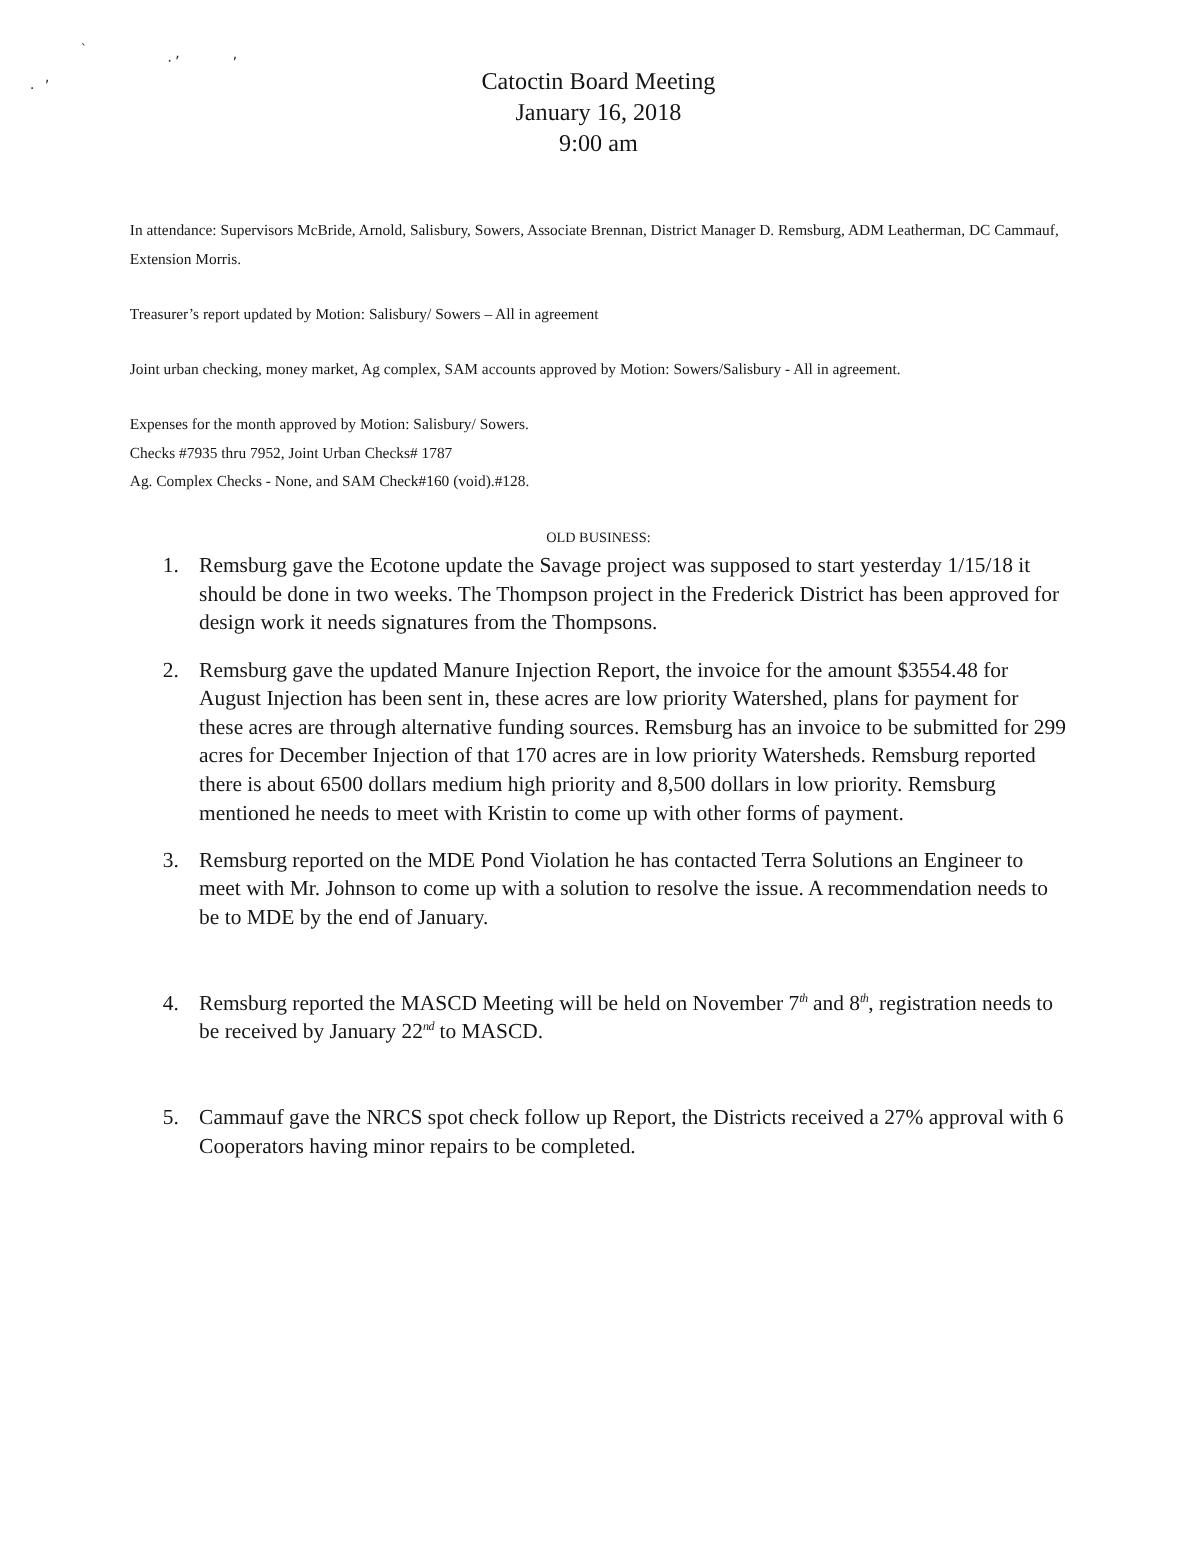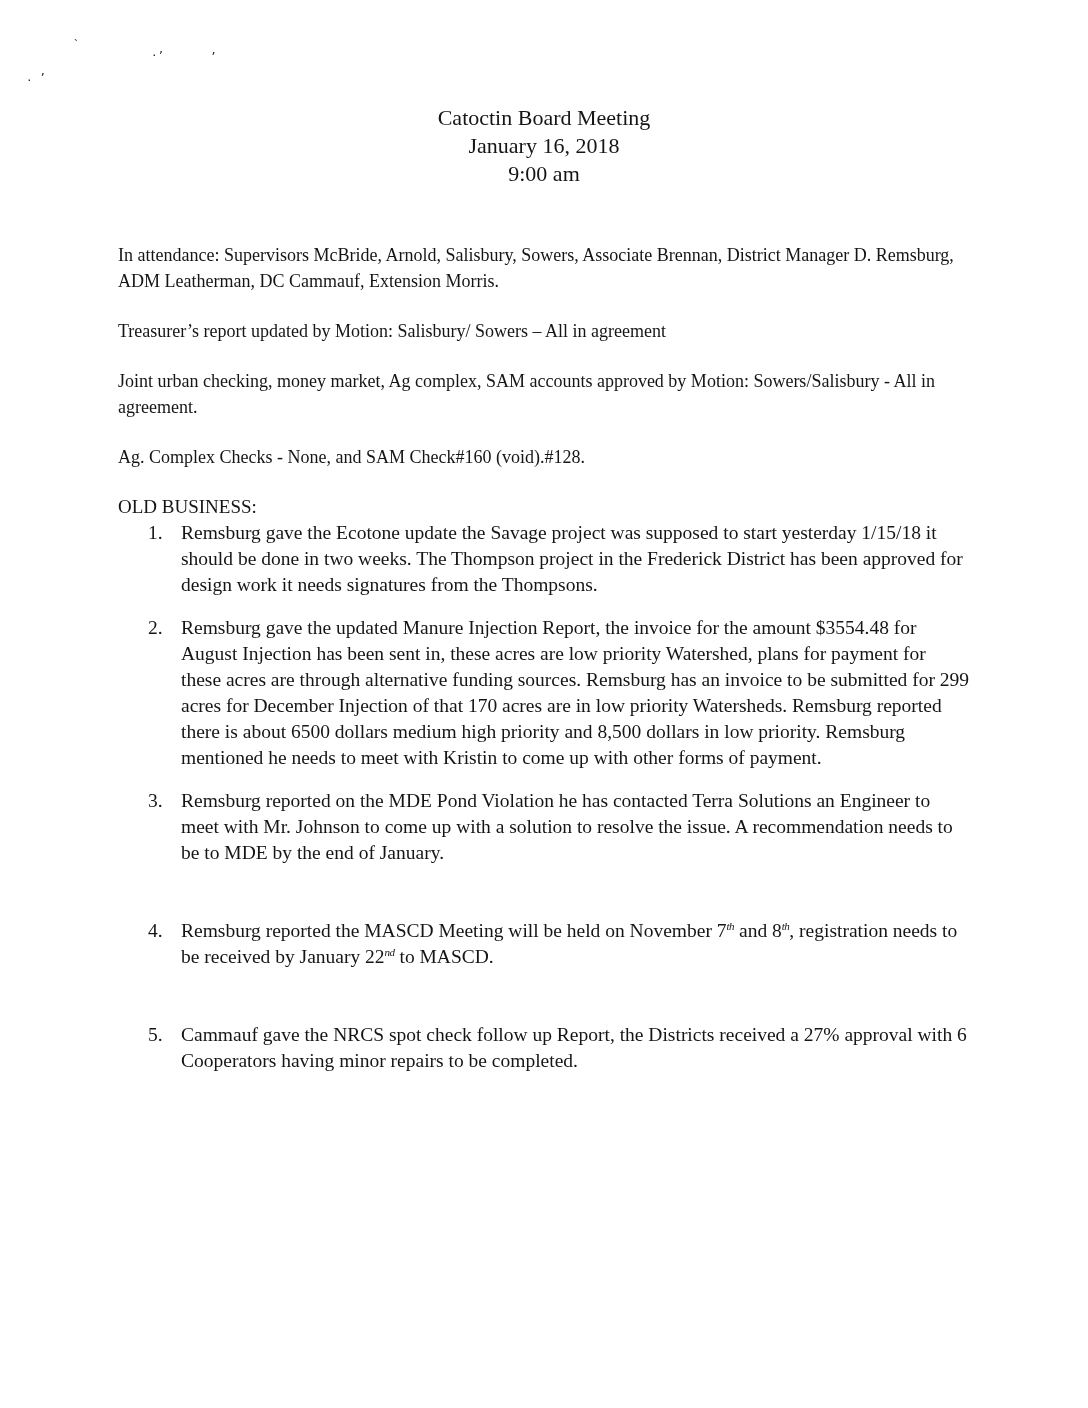--- a/index.html
+++ b/index.html
@@ -14,42 +14,43 @@
     overflow: hidden;
     font-family: "Liberation Serif", "DejaVu Serif", serif;
     color: #151515;
     -webkit-font-smoothing: antialiased;
   }
   .page {
     position: absolute;
     top: 0; left: 0;
     width: 1088px;
     height: 1408px;
-    padding: 104px 118px 0 118px;
+    padding: 60px 118px 0 118px;
     box-sizing: border-box;
   }
   .title-block {
     text-align: center;
     font-size: 22px;
     line-height: 28px;
     margin-bottom: 54px;
   }
   .para {
-    font-size: 18px;
+    font-size: 14px;
     line-height: 26px;
     margin: 0 0 24px 0;
     max-width: 852px;
   }
   .para.tight {
     margin-bottom: 0;
   }
   .heading {
-    font-size: 19px;
+    font-size: 13px;
     line-height: 26px;
     margin: 0;
+    text-align: center;
   }
   .ob-list {
     margin: 0;
     padding: 0;
     list-style: none;
   }
   .ob-item {
     display: flex;
     font-size: 19.5px;
     line-height: 26px;
@@ -103,20 +104,22 @@
   </div>
 
   <p class="para">In attendance: Supervisors McBride, Arnold,  Salisbury, Sowers, Associate Brennan, District Manager D. Remsburg, ADM Leatherman, DC Cammauf, Extension Morris.</p>
 
 
   <p class="para">Treasurer’s report updated by Motion: Salisbury/ Sowers – All in agreement</p>
 
   <p class="para">Joint urban checking, money market, Ag complex, SAM accounts approved by Motion: Sowers/Salisbury - All in agreement.</p>
 
   <div style="margin-bottom:24px;">
+    <p class="para tight">Expenses for the month approved by Motion: Salisbury/ Sowers.</p>
+    <p class="para tight">Checks #7935 thru 7952, Joint Urban Checks# 1787</p>
     <p class="para tight">Ag. Complex Checks - None, and SAM Check#160 (void).#128.</p>
   </div>
 
   <div class="heading">OLD BUSINESS:</div>
 
   <ul class="ob-list">
 
     <li class="ob-item">
       <span class="ob-num">1.</span>
       <span class="ob-text">Remsburg gave the Ecotone update the Savage project was supposed to start yesterday 1/15/18 it should be done in two weeks.  The Thompson project in the Frederick District has been approved for design work it needs signatures from the Thompsons.</span>

